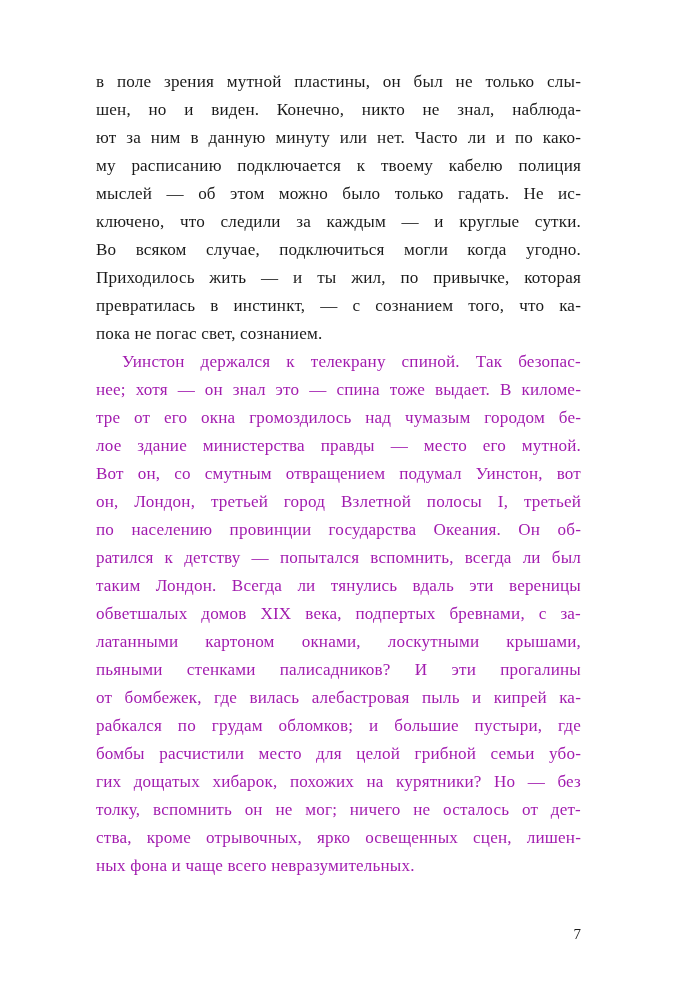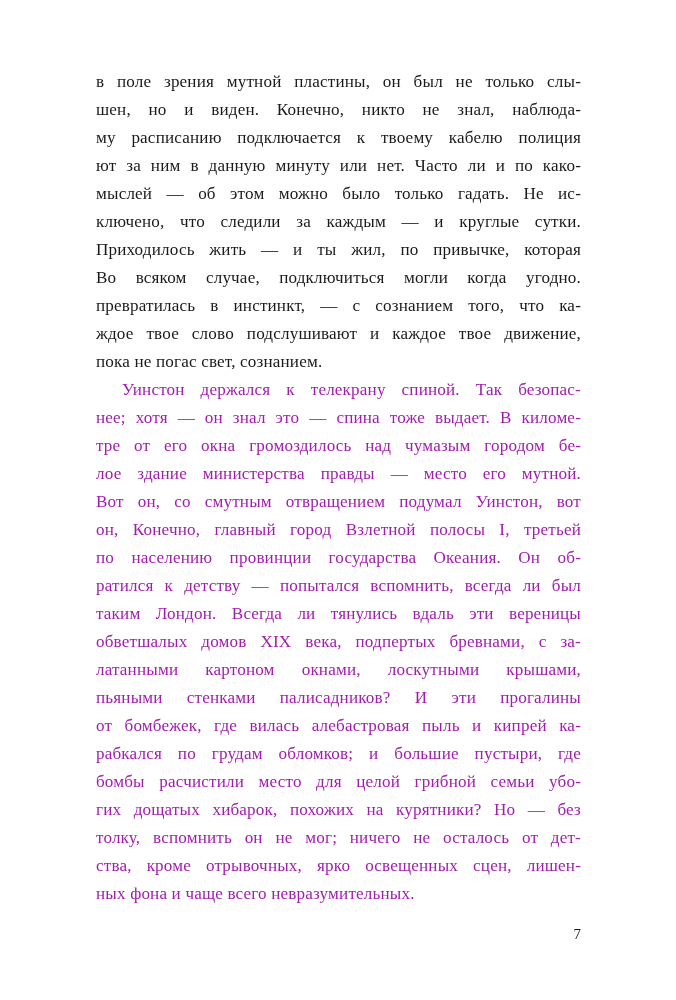--- a/index.html
+++ b/index.html
@@ -62,37 +62,36 @@
 </style>
 </head>
 <body>
 
 <div class="page" style="background: rgb(255, 255, 255);">
 
   <div class="text-block">
     <div class="para" style="color: rgb(26, 26, 26);">
         <span class="line">в поле зрения мутной пластины, он был не только слы-</span>
         <span class="line">шен, но и виден. Конечно, никто не знал, наблюда-</span>
+        <span class="line">ют за ним в данную минуту или нет. Часто ли и по како-</span>
         <span class="line">му расписанию подключается к твоему кабелю полиция</span>
-        <span class="line">ют за ним в данную минуту или нет. Часто ли и по како-</span>
         <span class="line">мыслей — об этом можно было только гадать. Не ис-</span>
         <span class="line">ключено, что следили за каждым — и круглые сутки.</span>
+        <span class="line">Во всяком случае, подключиться могли когда угодно.</span>
         <span class="line">Приходилось жить — и ты жил, по привычке, которая</span>
-        <span class="line">Во всяком случае, подключиться могли когда угодно.</span>
         <span class="line">превратилась в инстинкт, — с сознанием того, что ка-</span>
-        <span class="line">ждое твое слово подслушивают и каждое твое движение,</span>
         <span class="line last">пока не погас свет, сознанием.</span>
       </div>
     <div class="para" style="color: #a21caf;">
         <span class="line indent">Уинстон держался к телекрану спиной. Так безопас-</span>
         <span class="line">нее; хотя — он знал это — спина тоже выдает. В киломе-</span>
         <span class="line">тре от его окна громоздилось над чумазым городом бе-</span>
         <span class="line">лое здание министерства правды — место его мутной.</span>
         <span class="line">Вот он, со смутным отвращением подумал Уинстон, вот</span>
-        <span class="line">он, Конечно, главный город Взлетной полосы I, третьей</span>
+        <span class="line">он, Лондон, третьей город Взлетной полосы I, третьей</span>
         <span class="line">по населению провинции государства Океания. Он об-</span>
         <span class="line">ратился к детству — попытался вспомнить, всегда ли был</span>
         <span class="line">таким Лондон. Всегда ли тянулись вдаль эти вереницы</span>
         <span class="line">обветшалых домов XIX века, подпертых бревнами, с за-</span>
         <span class="line">латанными картоном окнами, лоскутными крышами,</span>
         <span class="line">пьяными стенками палисадников? И эти прогалины</span>
         <span class="line">от бомбежек, где вилась алебастровая пыль и кипрей ка-</span>
         <span class="line">рабкался по грудам обломков; и большие пустыри, где</span>
         <span class="line">бомбы расчистили место для целой грибной семьи убо-</span>
         <span class="line">гих дощатых хибарок, похожих на курятники? Но — без</span>

